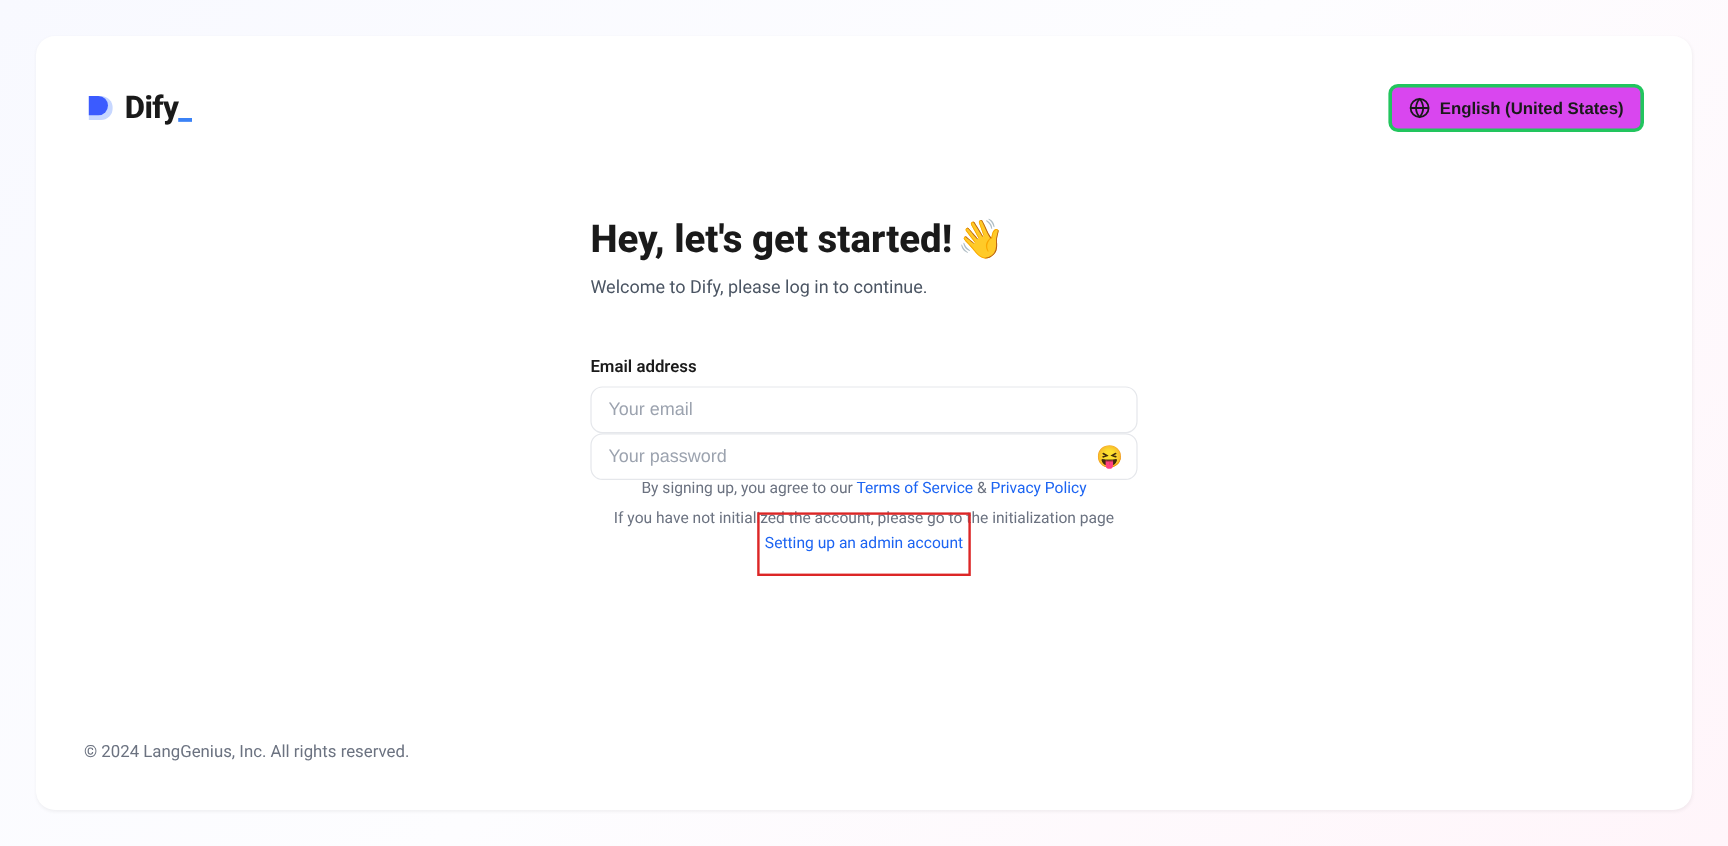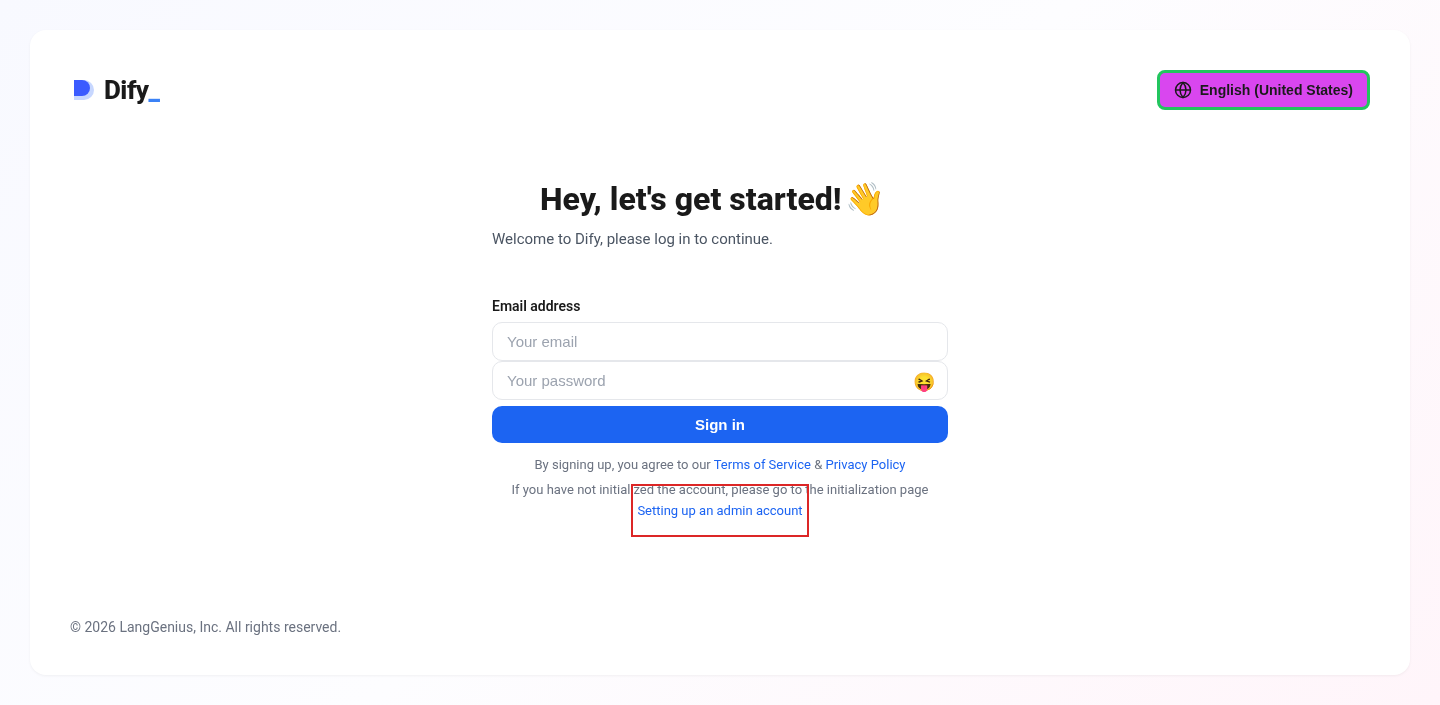--- a/index.html
+++ b/index.html
@@ -81,21 +81,20 @@
     }
 
     .title {
       font-size: 32px;
       font-weight: 800;
       color: #1a1a1a;
       margin-bottom: 12px;
       display: flex;
       align-items: center;
       gap: 4px;
-      margin-left: 48px;
     }
 
     .wave-emoji {
       font-size: 32px;
     }
 
     .subtitle {
       font-size: 15px;
       color: #4b5563;
       margin-bottom: 50px;
@@ -238,25 +237,24 @@
       <input class="input" type="email" placeholder="Your email" style="">
     </div>
 
     <div class="form-group">
       <div class="input-wrapper">
         <input class="input" type="password" placeholder="Your password" style="">
         <span class="toggle-visibility">😝</span>
       </div>
     </div>
 
-    <button class="signin-btn">Sign in</button>
 
     <p class="agreement">
       <span>By signing up, you agree to our </span><a href="#">Terms of Service</a><span> &amp; </span><a href="#">Privacy Policy</a>
     </p>
 
     <p class="init-text">
       <span>If you have not initialized the account, please go to the initialization page </span><a href="#" class="init-link">Setting up an admin account</a>
     </p>
   </div>
 
-  <div class="footer">© 2026 LangGenius, Inc. All rights reserved.</div>
+  <div class="footer">© 2024 LangGenius, Inc. All rights reserved.</div>
 </div>
 
 </body></html>

